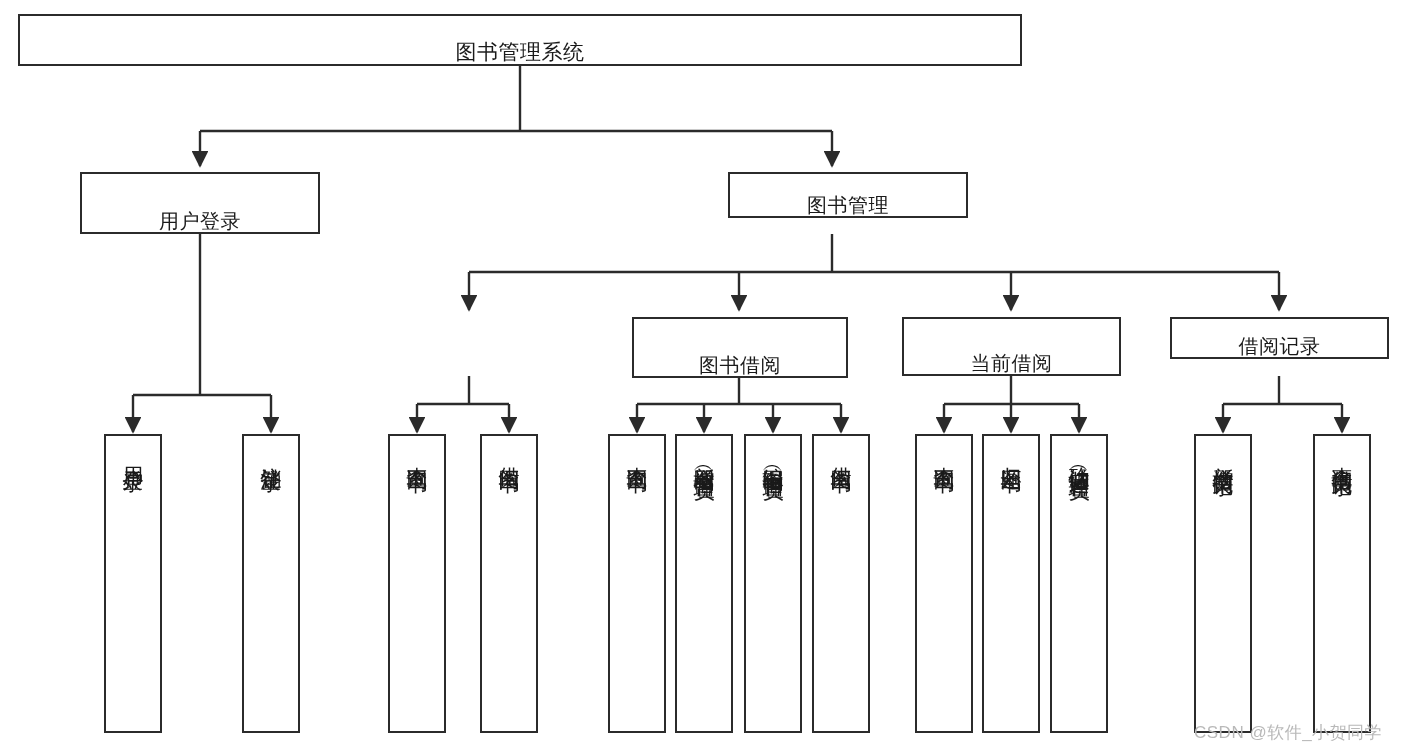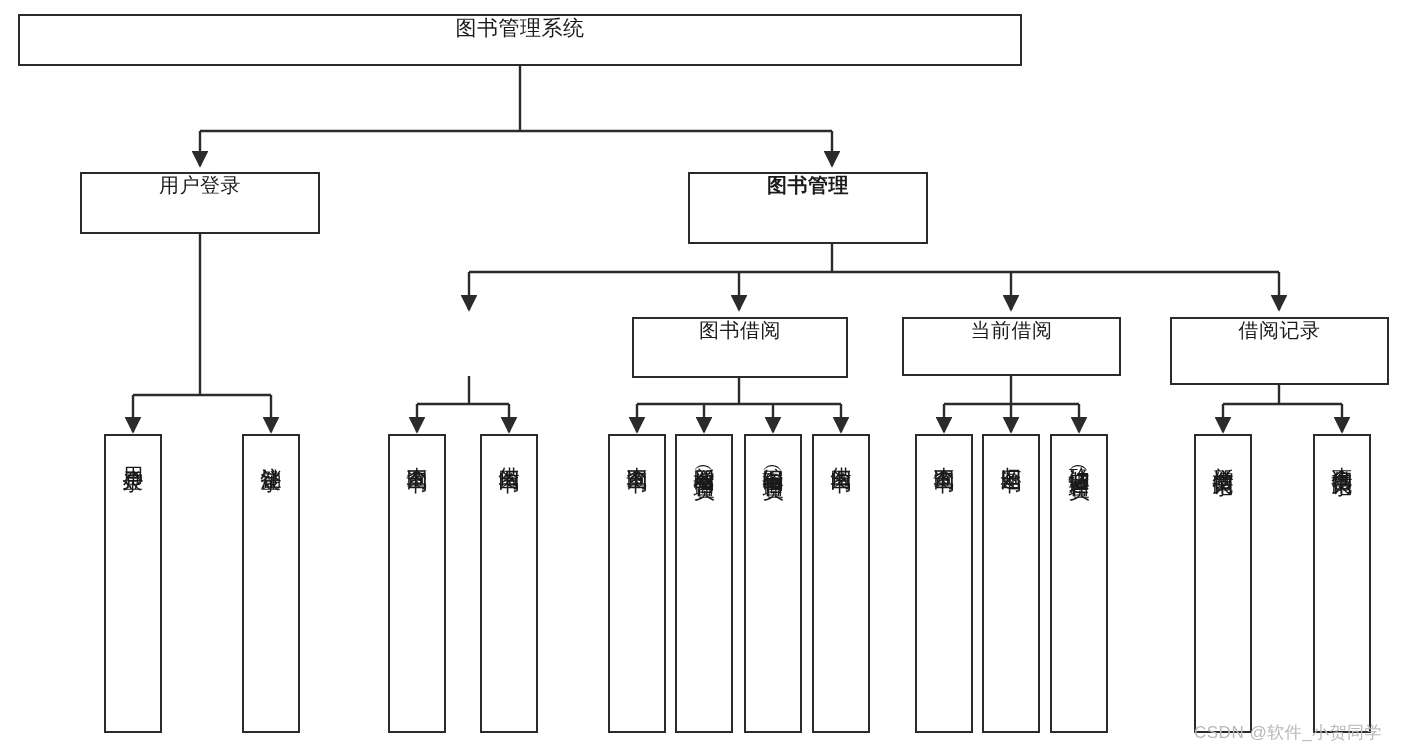--- a/index.html
+++ b/index.html
@@ -25,21 +25,21 @@
     width: 1405px;
     height: 747px;
     pointer-events: none;
   }
   .node {
     position: absolute;
     box-sizing: border-box;
     border: 2px solid #2b2b2b;
     background: #ffffff;
     display: flex;
-    align-items: flex-start;
+    align-items: flex-end;
     justify-content: center;
     color: #1a1a1a;
   }
   .node .lbl {
     display: block;
     text-align: center;
     line-height: 1.12;
     letter-spacing: 0.5px;
   }
   .node.root .lbl   { font-size: 21px; }
@@ -121,31 +121,31 @@
     </g>
   </svg>
 
   <div class="node root" style="left:18px; top:14px; width:1004px; height:52px;">
     <span class="lbl">图书管理系统</span>
   </div>
 
   <div class="node lvl2" style="left:80px; top:172px; width:240px; height:62px;">
     <span class="lbl">用户登录</span>
   </div>
-  <div class="node lvl2" style="left:688px; top:172px; width:240px; height:72px;font-weight:bold;">
+  <div class="node lvl2" style="left:728px; top:172px; width:240px; height:46px;">
     <span class="lbl">图书管理</span>
   </div>
 
   <div class="node lvl3" style="left:632px; top:317px; width:216px; height:61px;">
     <span class="lbl">图书借阅</span>
   </div>
   <div class="node lvl3" style="left:902px; top:317px; width:219px; height:59px;">
     <span class="lbl">当前借阅</span>
   </div>
-  <div class="node lvl3" style="left:1170px; top:317px; width:219px; height:68px;">
+  <div class="node lvl3" style="left:1170px; top:317px; width:219px; height:42px;">
     <span class="lbl">借阅记录</span>
   </div>
 
   <div class="node leaf" style="left:104px; top:434px; width:58px; height:299px;">
     <span class="lbl">用户登录</span>
   </div>
   <div class="node leaf" style="left:242px; top:434px; width:58px; height:299px;">
     <span class="lbl">注销登录</span>
   </div>
 

